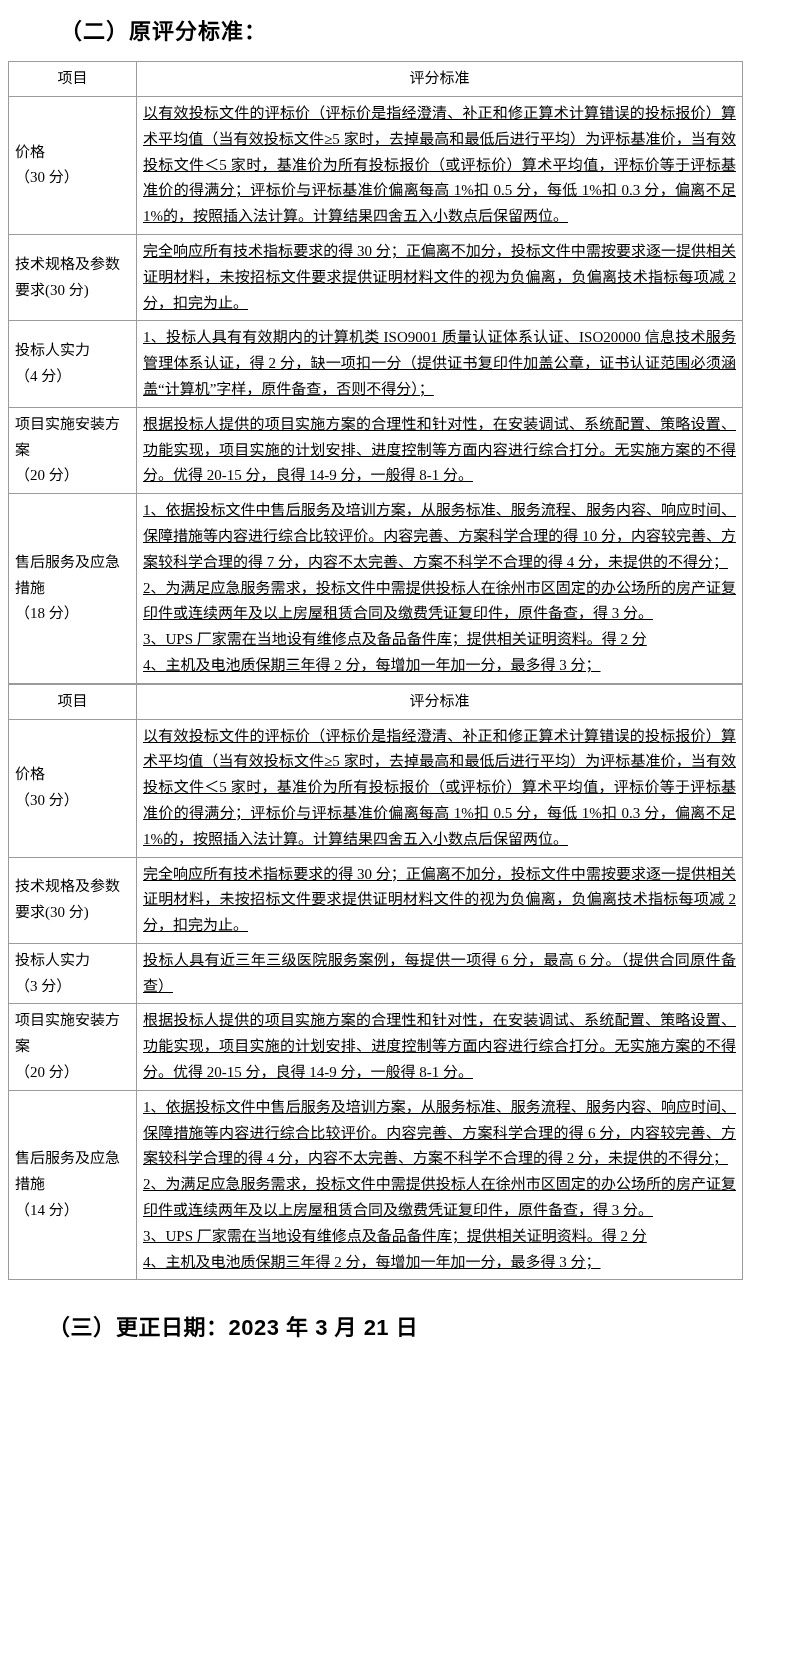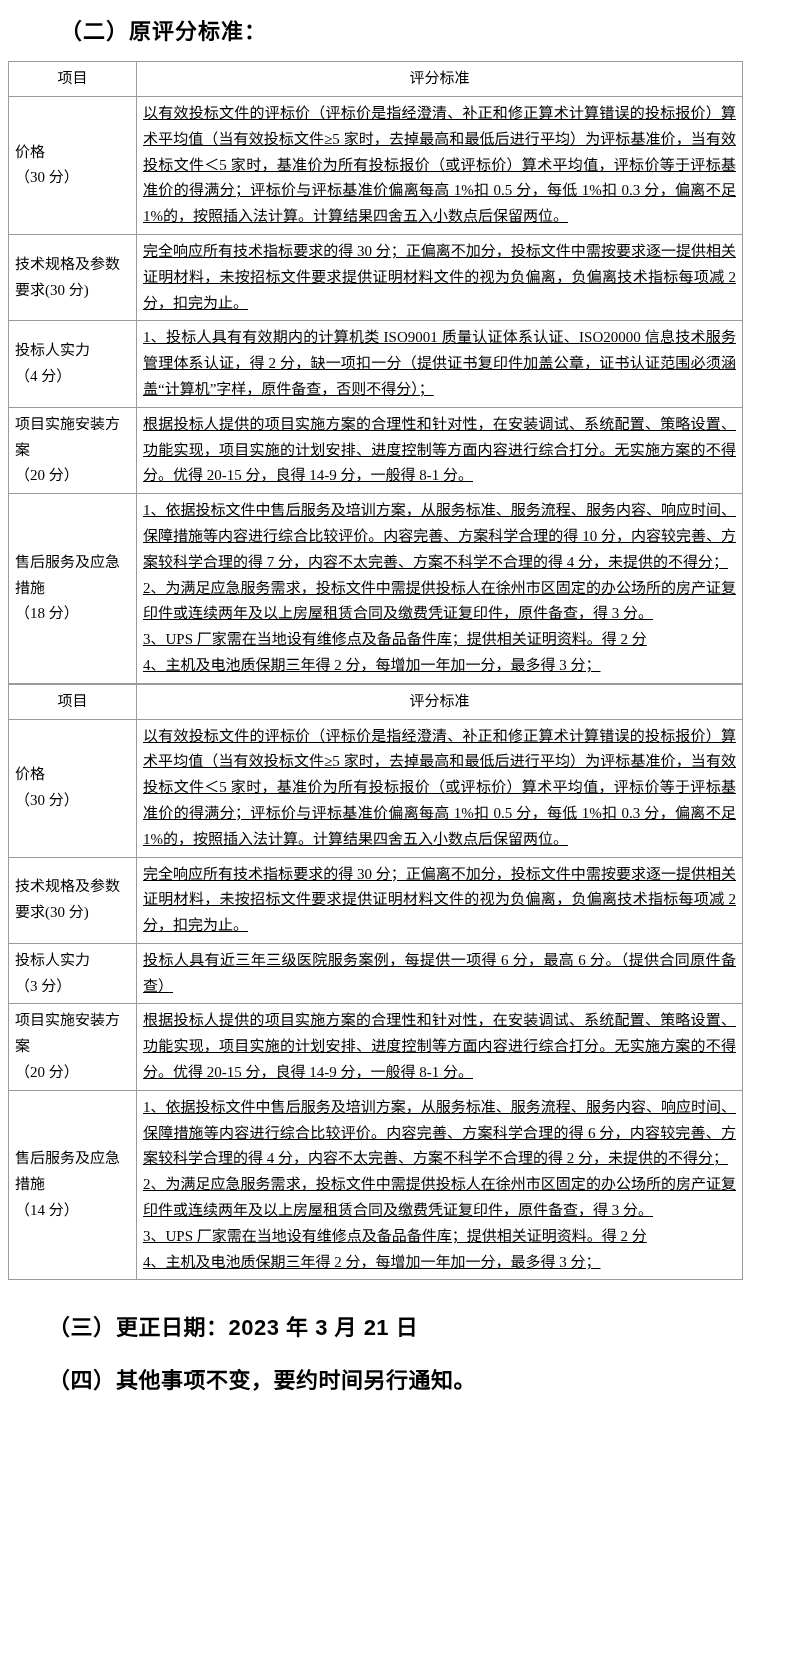--- a/index.html
+++ b/index.html
@@ -239,20 +239,17 @@
         </td>
       </tr>
 
     </tbody>
   </table>
 
   <div class="footer-lines">
     <div class="footer-line">
       <span class="marker">（三）</span><span>更正日期：2023 年 3 月 21 日</span>
     </div>
-    <div class="footer-line">
-      <span class="marker">（四）</span><span>其他事项不变，要约时间另行通知。</span>
-    </div>
   </div>
 
   <div class="spacer-bottom"></div>
 
 </div>
 
 </body></html>

